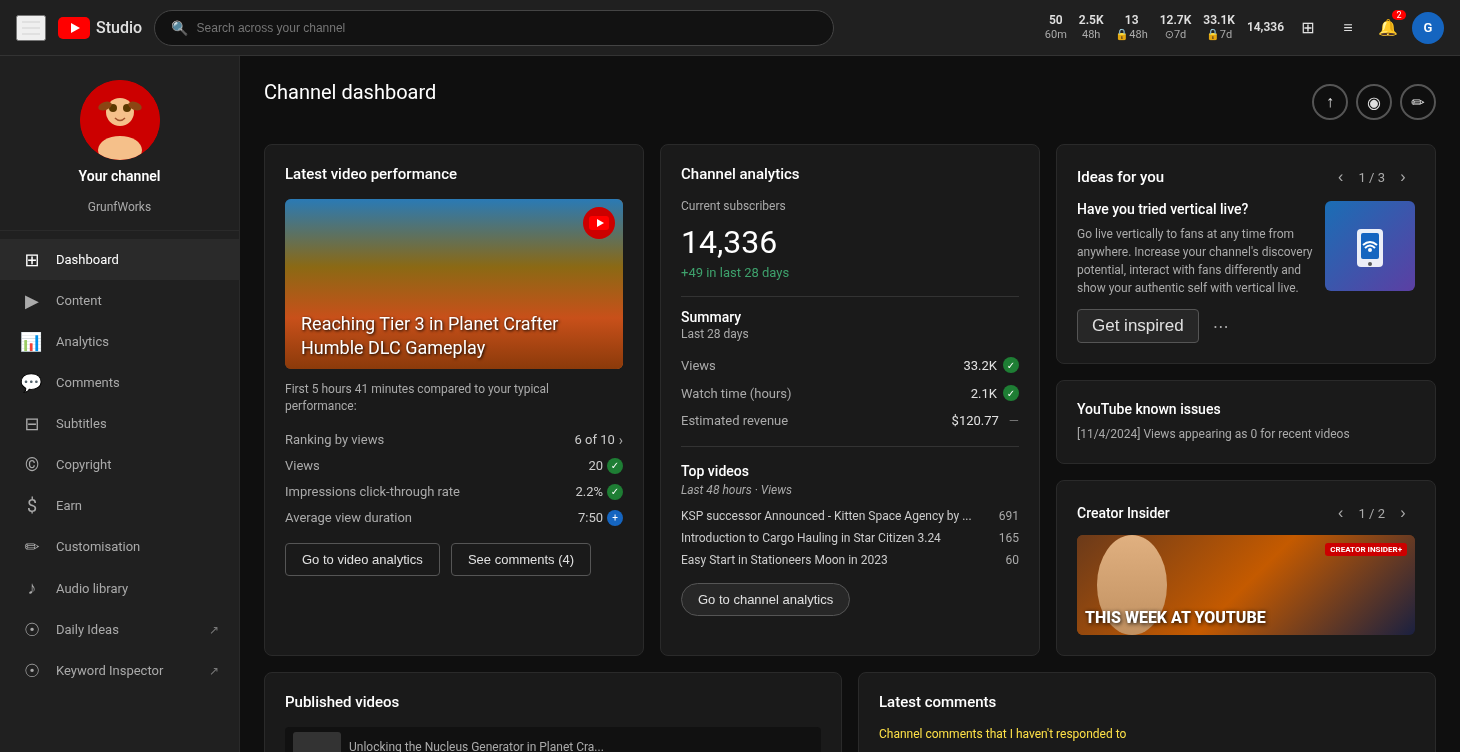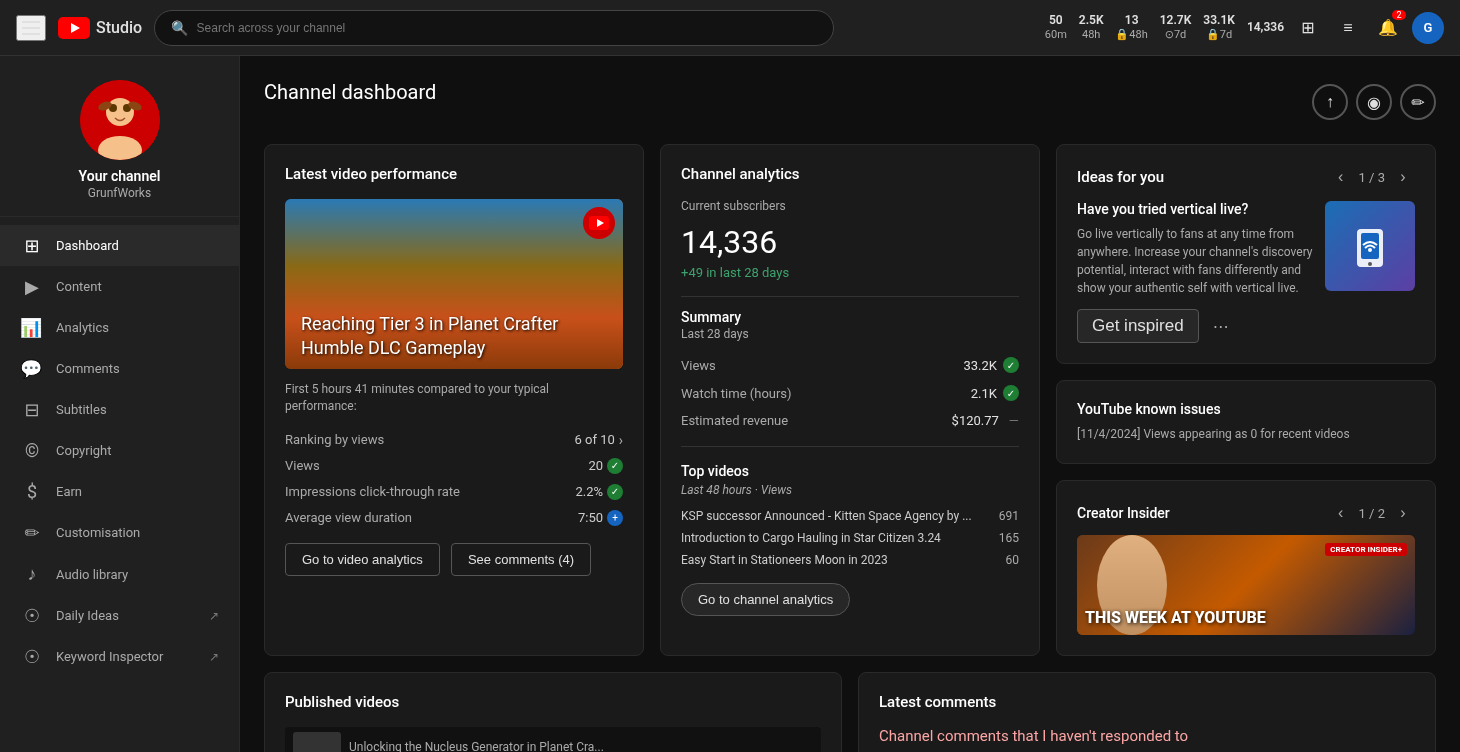--- a/index.html
+++ b/index.html
@@ -123,21 +123,21 @@
     .channel-avatar {
       width: 80px; height: 80px;
       border-radius: 50%;
       background: #c00;
       overflow: hidden;
       display: flex; align-items: center; justify-content: center;
       font-size: 32px;
     }
     .channel-avatar svg { width: 80px; height: 80px; }
     .channel-name { margin-top: 8px; font-size: 14px; font-weight: 600; color: #fff; }
-    .channel-handle { font-size: 12px; color: #aaa; margin-top: 2px; }
+    .channel-handle { font-size: 12px; color: #aaa; margin-top: 16px; }
 
     .sidebar-nav { padding: 8px 0; flex: 1; }
     .nav-item {
       display: flex;
       align-items: center;
       gap: 12px;
       padding: 10px 20px;
       cursor: pointer;
       border-radius: 0;
       position: relative;
@@ -706,17 +706,17 @@
     <div class="bottom-grid">
       <div class="card">
         <div class="card-title">Published videos</div>
         <div style="height:40px;background:#111;border-radius:4px;display:flex;align-items:center;padding:0 8px;gap:8px;">
           <div style="width:48px;height:30px;background:#333;border-radius:3px;"></div>
           <span style="font-size:12px;color:#aaa;">Unlocking the Nucleus Generator in Planet Cra...</span>
         </div>
       </div>
       <div class="card">
         <div class="card-title">Latest comments</div>
-        <div style="font-size:15px;color:#fca5a5;">Channel comments that I haven't responded to</div>
+        <div style="font-size:12px;color:#fde047;">Channel comments that I haven't responded to</div>
       </div>
     </div>
   </div>
 </div>
 
 </body></html>

